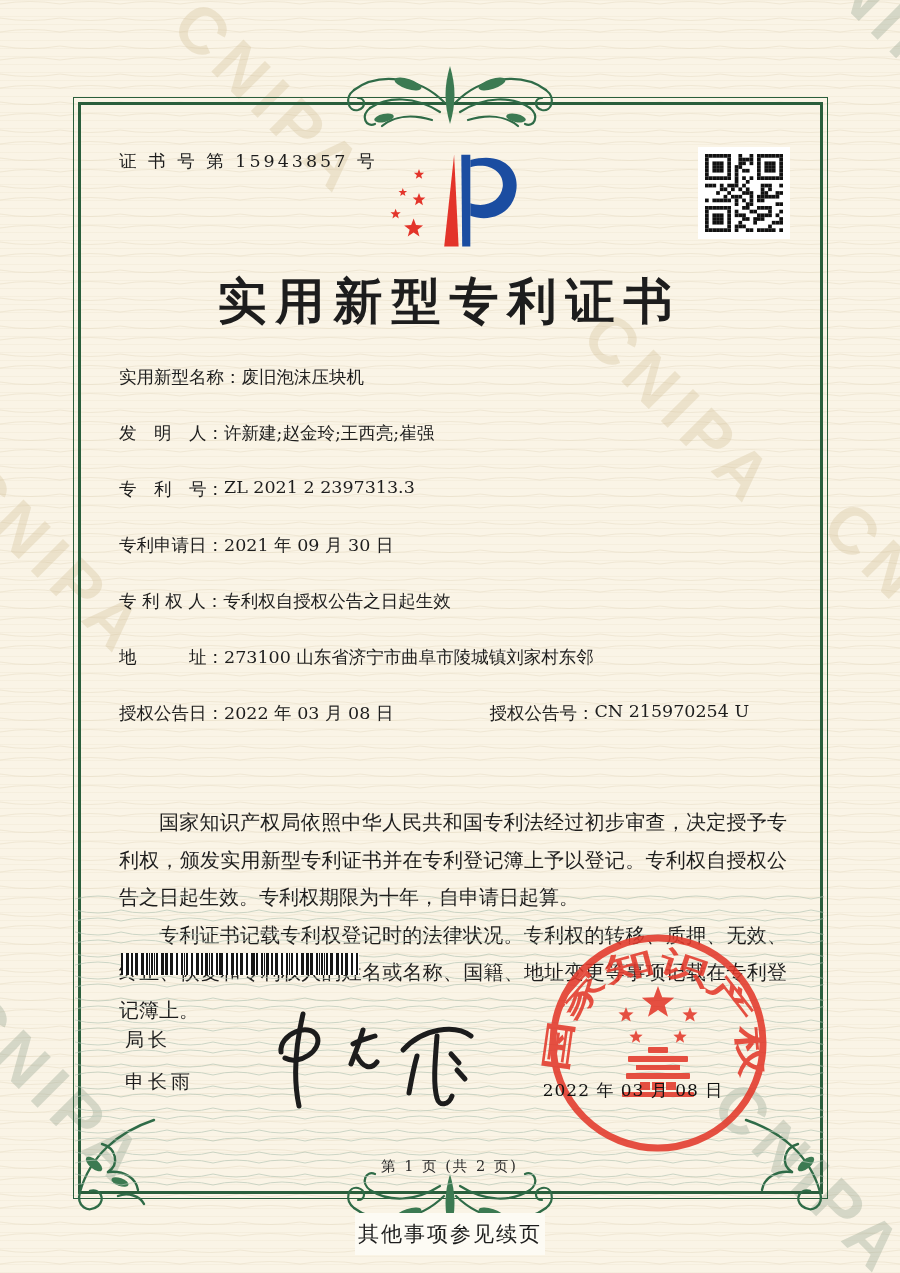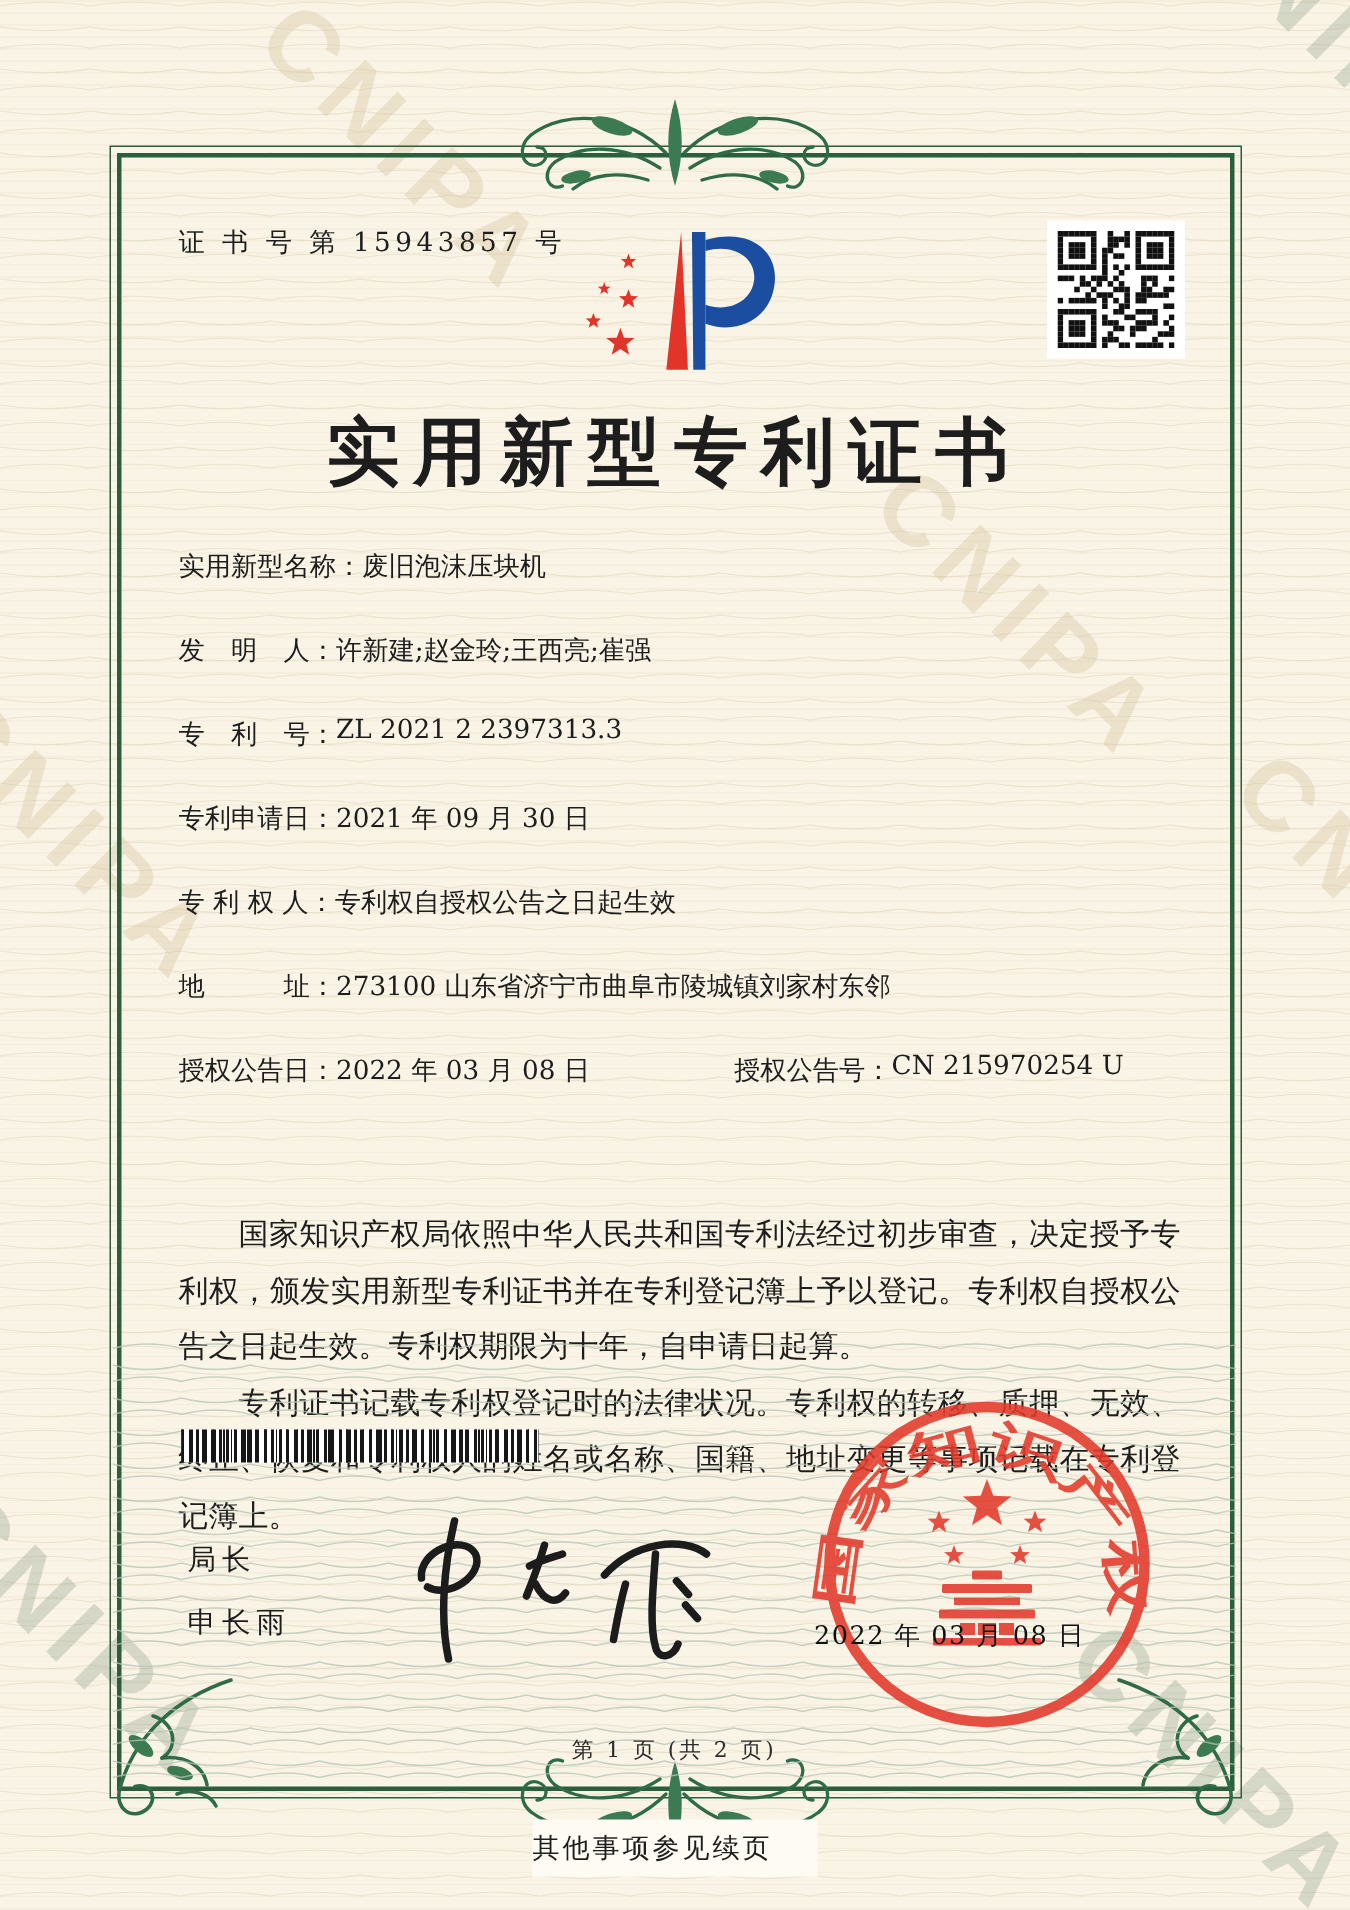--- a/index.html
+++ b/index.html
@@ -42,21 +42,21 @@
       repeating-linear-gradient(90deg,#161616 0 1px,transparent 1px 11px);
   }
   .director-label{position:absolute;left:52px;top:930px;font-family:"Liberation Sans",sans-serif;font-size:19px;letter-spacing:4px;font-weight:500;text-align:right;}
   .director-name{position:absolute;left:52px;top:972px;font-family:Liberation Serif, serif;font-size:19px;letter-spacing:4px;font-weight:500;}
   .signature{position:absolute;left:192px;top:905px;}
   .seal{position:absolute;left:467px;top:828px;}
   .seal-date{position:absolute;left:455px;top:982px;width:210px;text-align:center;font-size:17px;letter-spacing:1px;color:#111;}
   .page-info{position:absolute;left:0;top:1060px;width:100%;text-align:center;font-size:14.5px;letter-spacing:2px;color:#2b2b2b;}
   .footer-note{
     position:absolute;left:355px;top:1213px;width:190px;padding:7px 0;background:#fdfbf4;
-    text-align:left;font-size:18px;letter-spacing:2px;z-index:5;
+    text-align:center;font-size:21px;letter-spacing:2px;z-index:5;
   }
   .orn{position:absolute;pointer-events:none;}
   svg text{font-family:"DejaVu Serif","Liberation Serif",serif;}
 </style>
 </head>
 <body>
 
 <div class="page">
 
   <svg class="orn" id="waves-full" style="left:0;top:0;" width="900" height="1273" viewBox="0 0 900 1273" fill="none" stroke="rgba(210,196,164,.35)" stroke-width="0.8">

